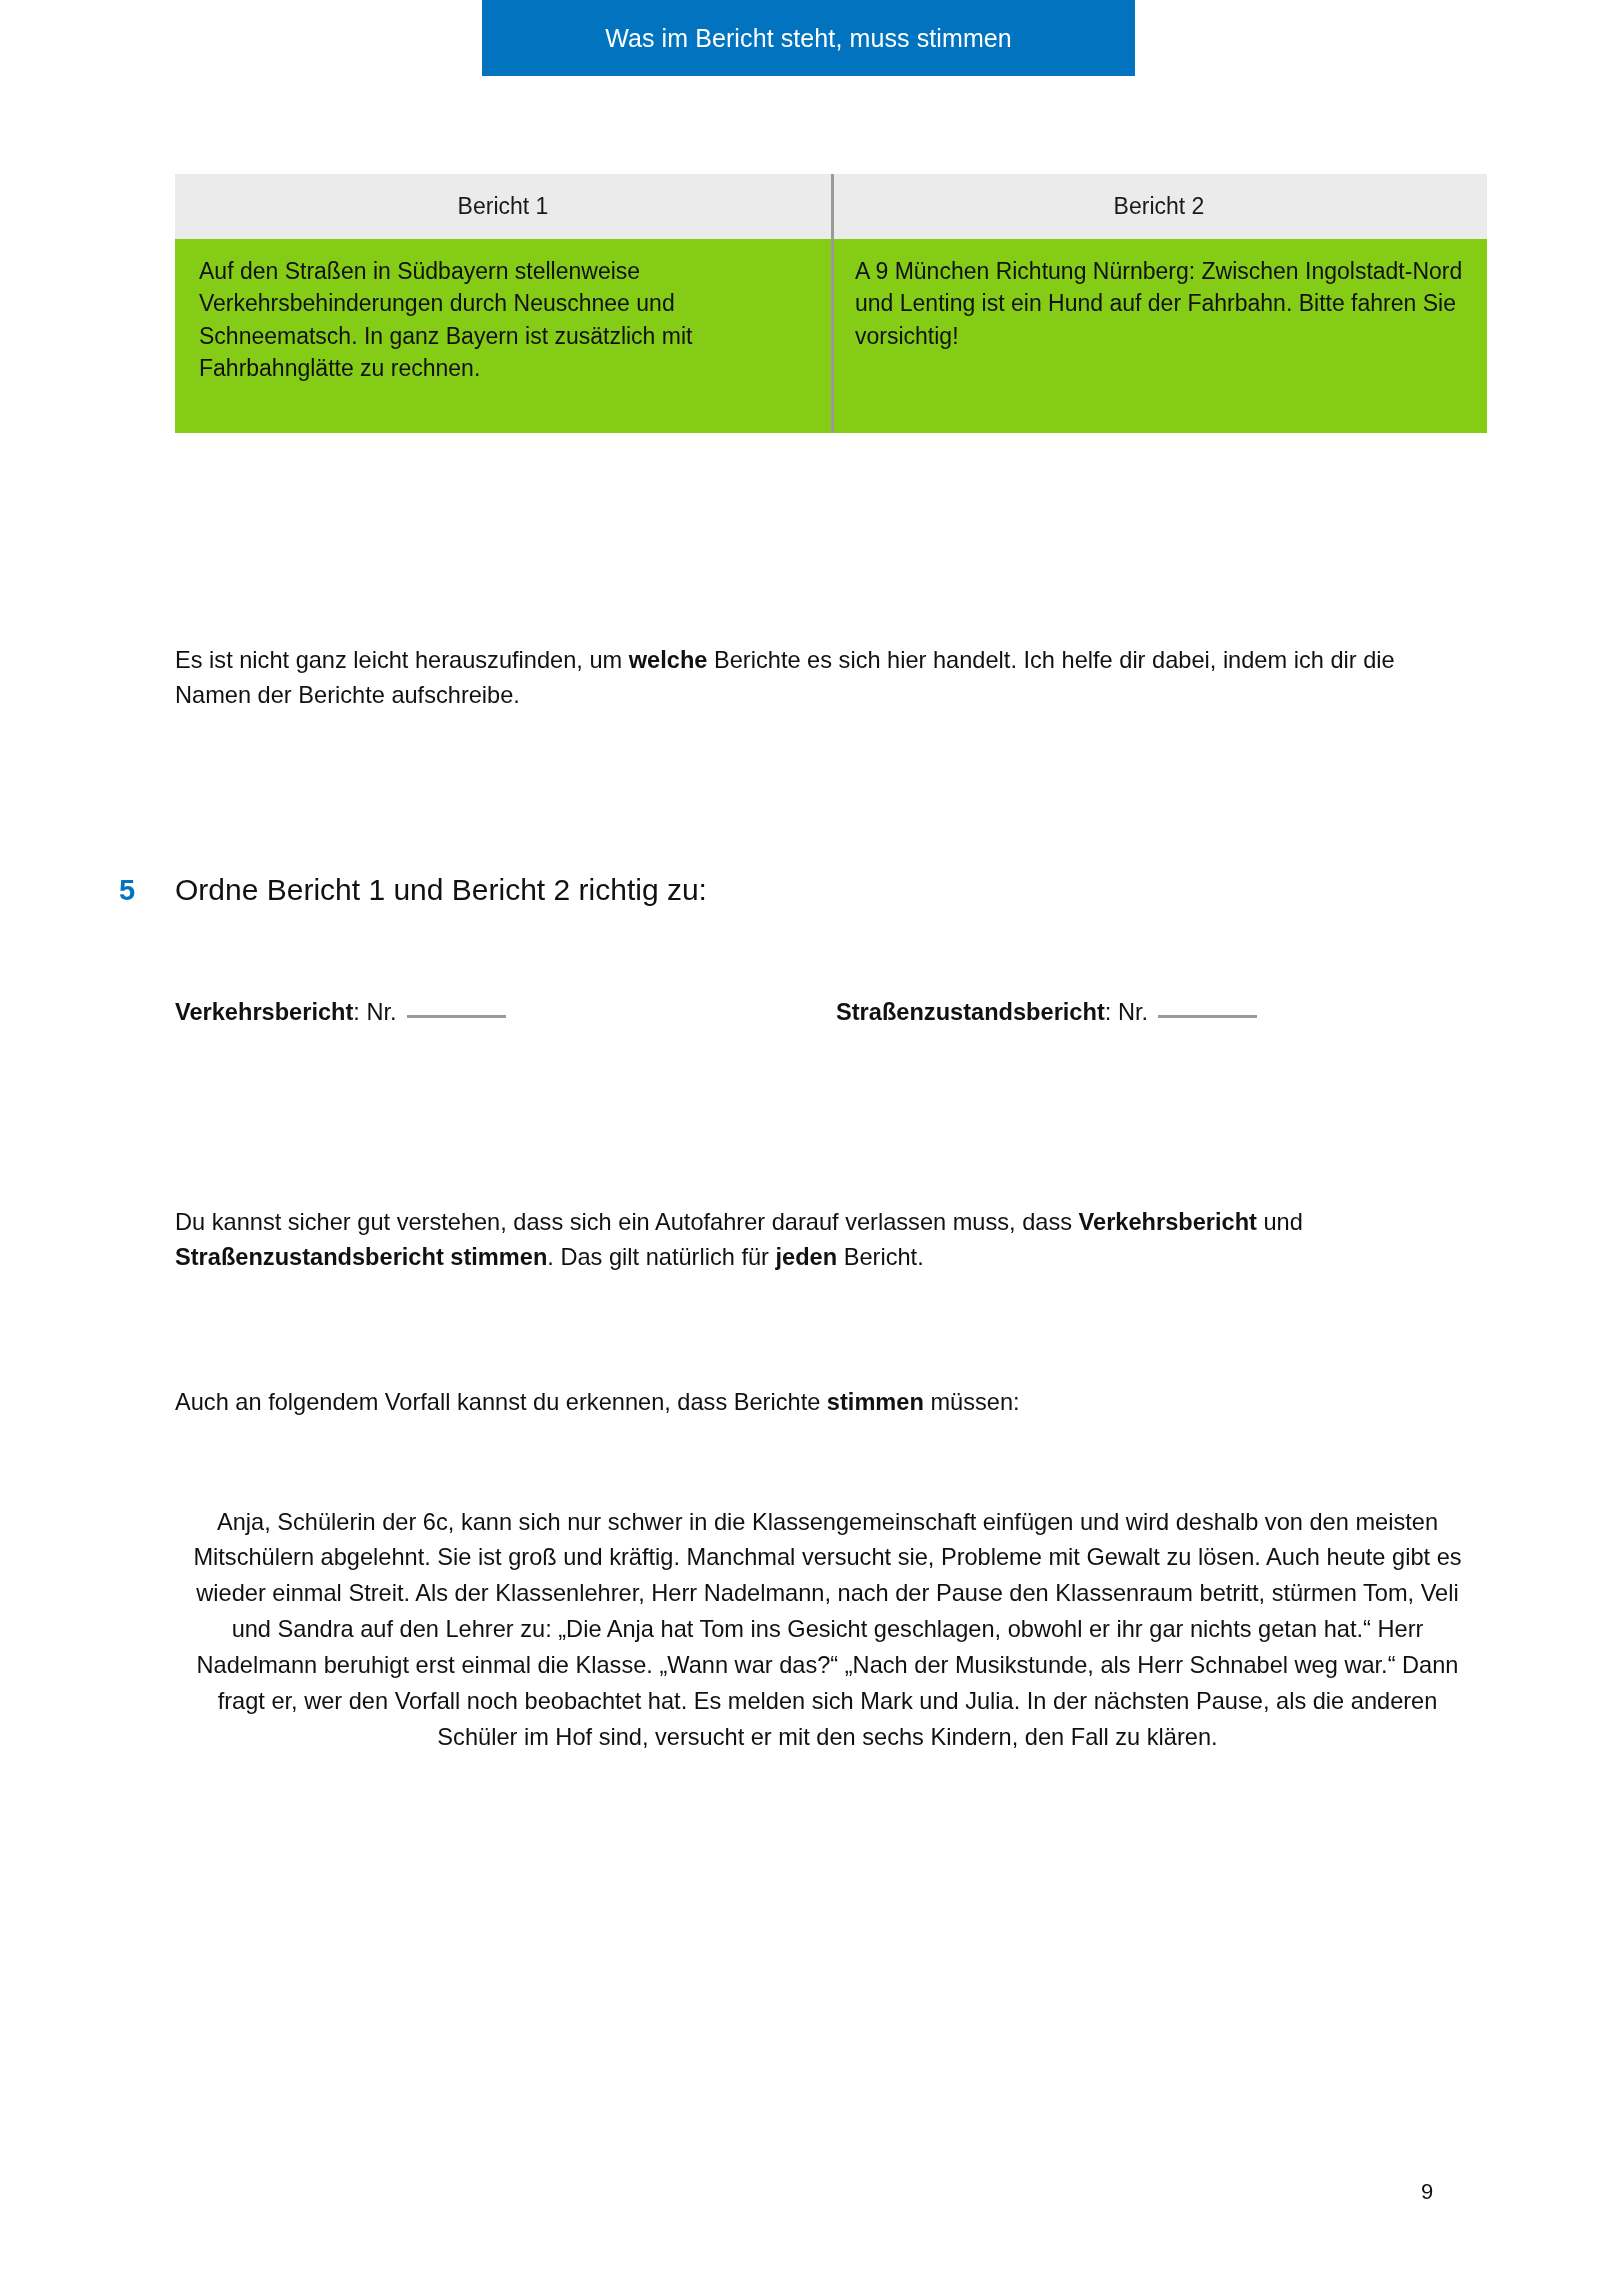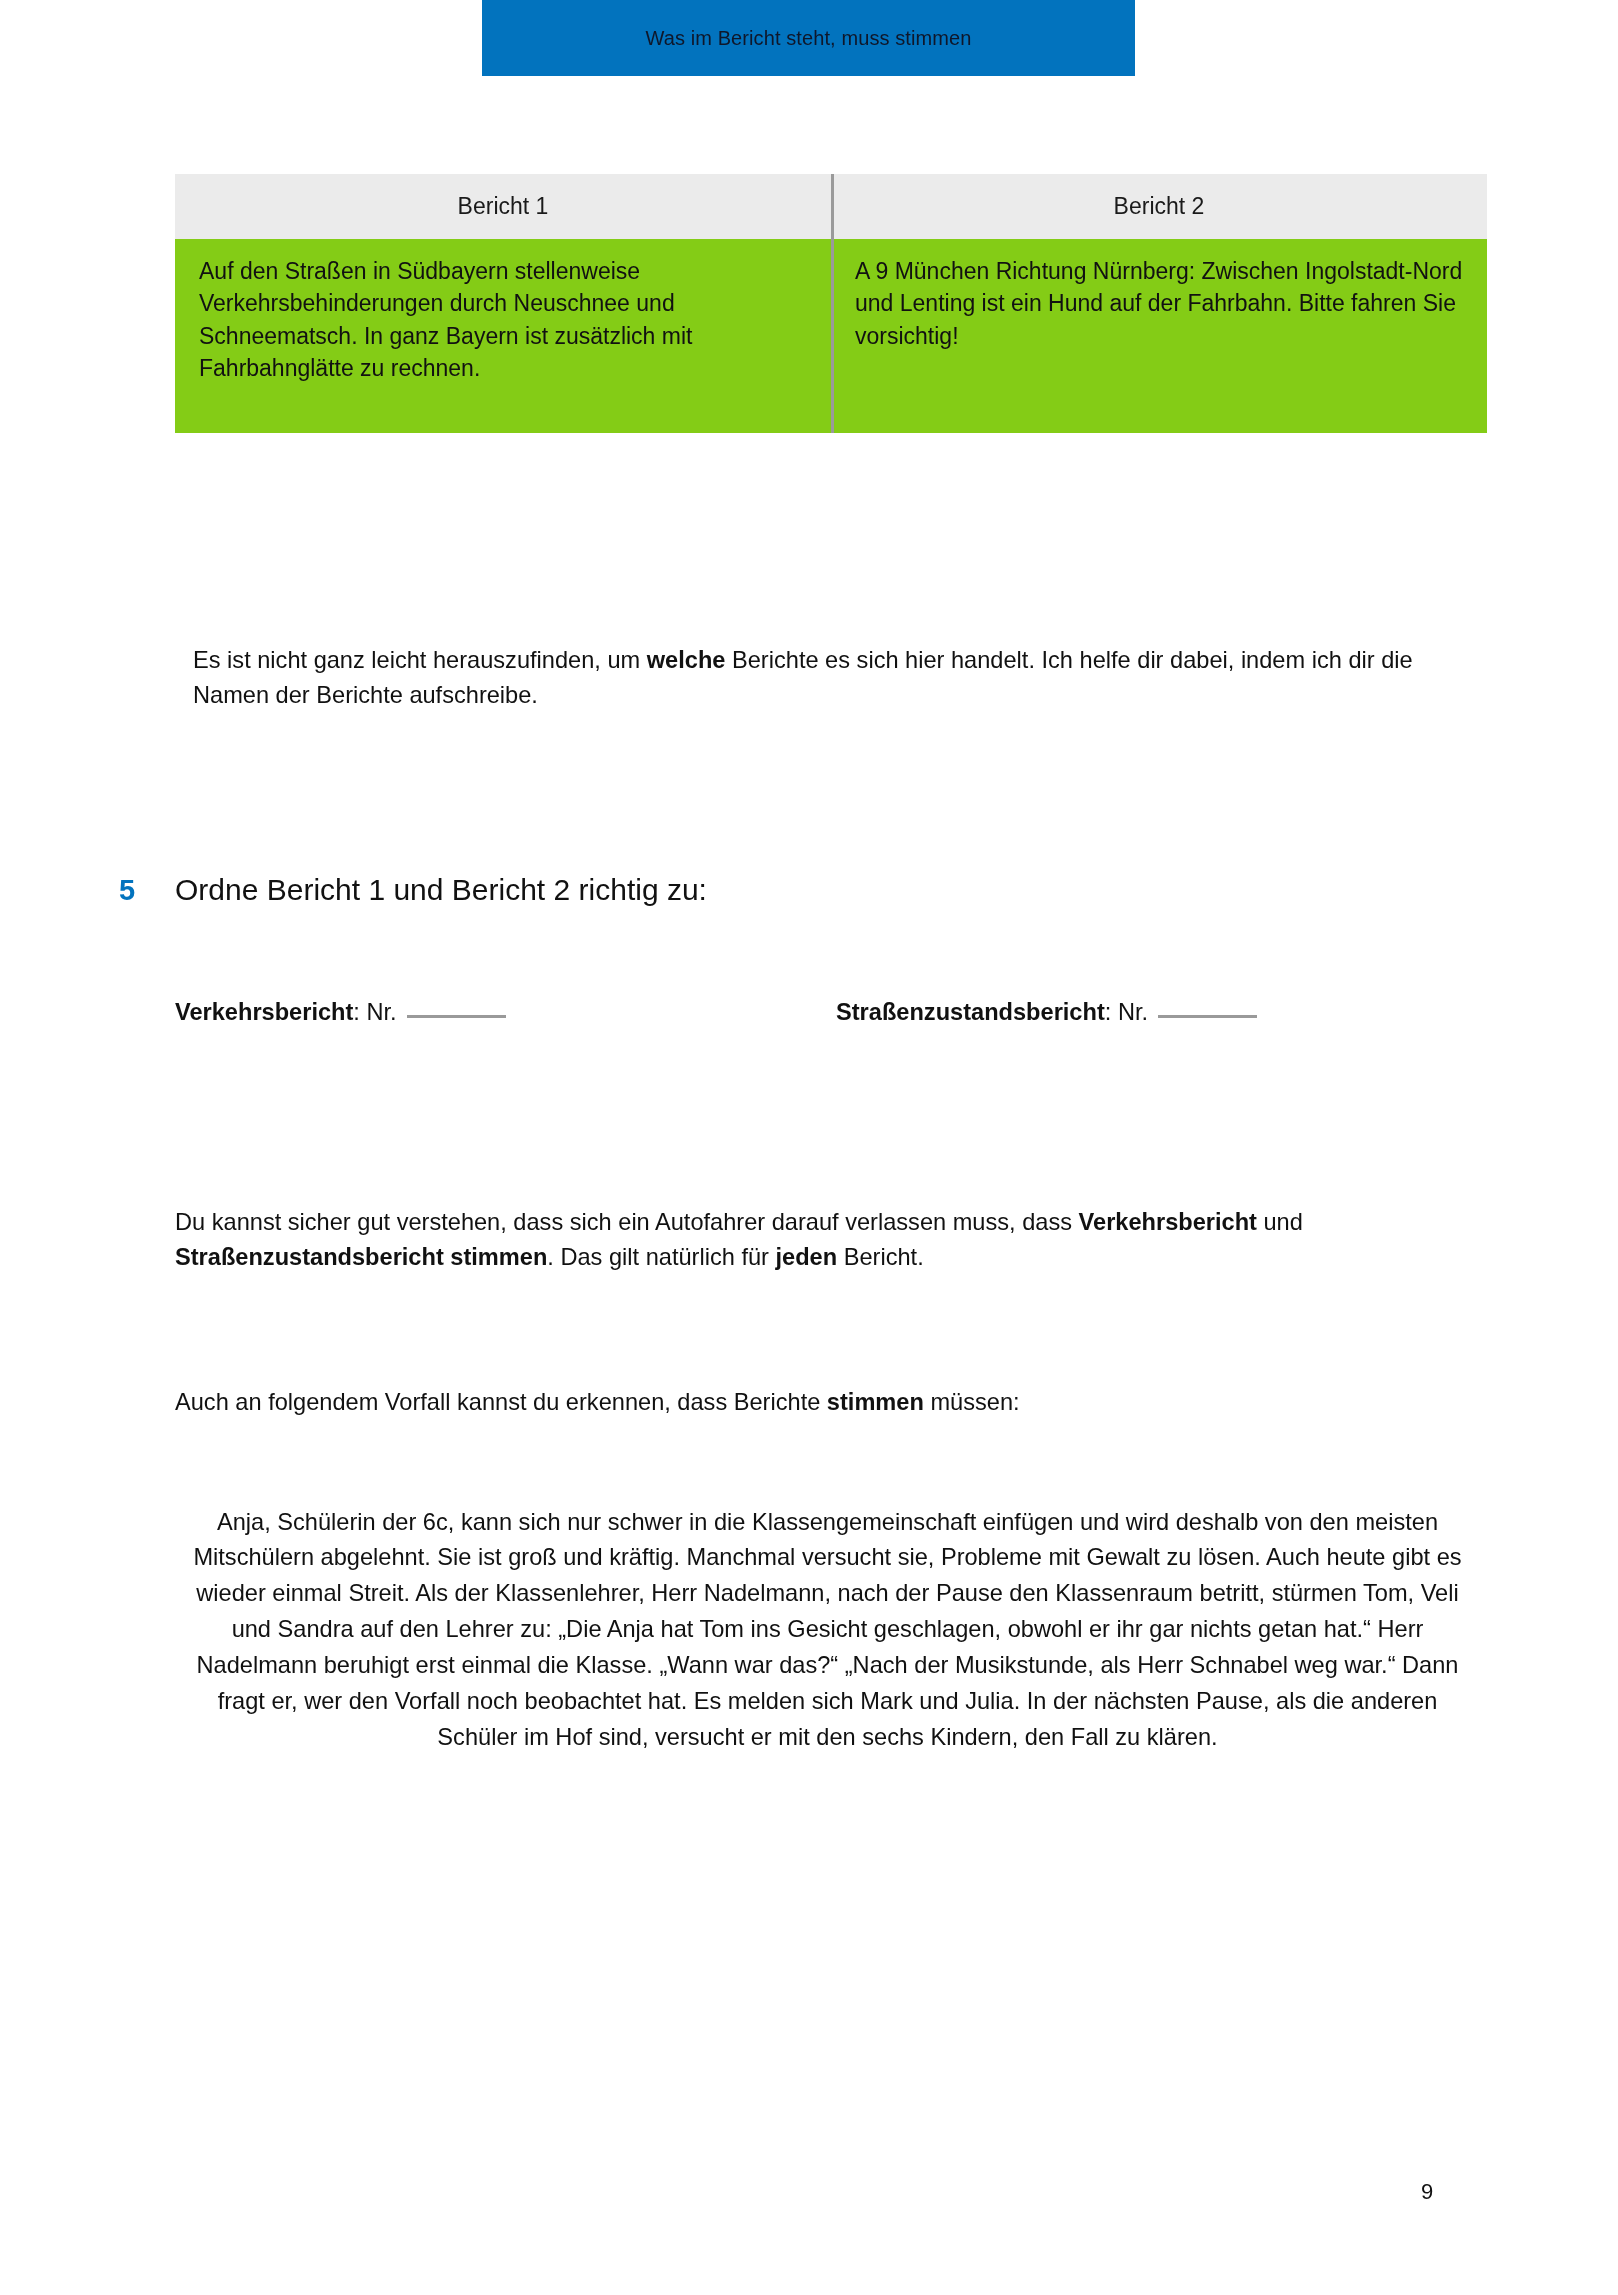--- a/index.html
+++ b/index.html
@@ -22,22 +22,22 @@
     left: 482px;
     top: 0;
     width: 653px;
     height: 76px;
     background: #0273be;
     display: flex;
     align-items: center;
     justify-content: center;
   }
   .banner-title {
-    color: #0f172a;
-    font-size: 20px;
+    color: #ffffff;
+    font-size: 25px;
     letter-spacing: 0.1px;
     white-space: nowrap;
   }
 
   
   .report-table {
     position: absolute;
     left: 175px;
     top: 174px;
     width: 1312px;
@@ -90,21 +90,21 @@
   .table-body-row .col-left { min-height: 194px; }
 
   
   .para {
     position: absolute;
     font-size: 23.6px;
     line-height: 1.52;
     color: #111111;
     white-space: pre-line;
   }
-  .p-intro { left: 175px; top: 619px; width: 1296px; margin-left: 18px; }
+  .p-intro { left: 175px; top: 619px; width: 1296px; }
   .p-verlassen { left: 175px; top: 1181px; width: 1305px; }
   .p-vorfall { left: 175px; top: 1361px; width: 1305px; }
   .p-story { left: 175px; top: 1481px; width: 1305px; text-align: center; }
 
   b { font-weight: bold; }
 
   
   .exercise {
     position: absolute;
     left: 119px;

